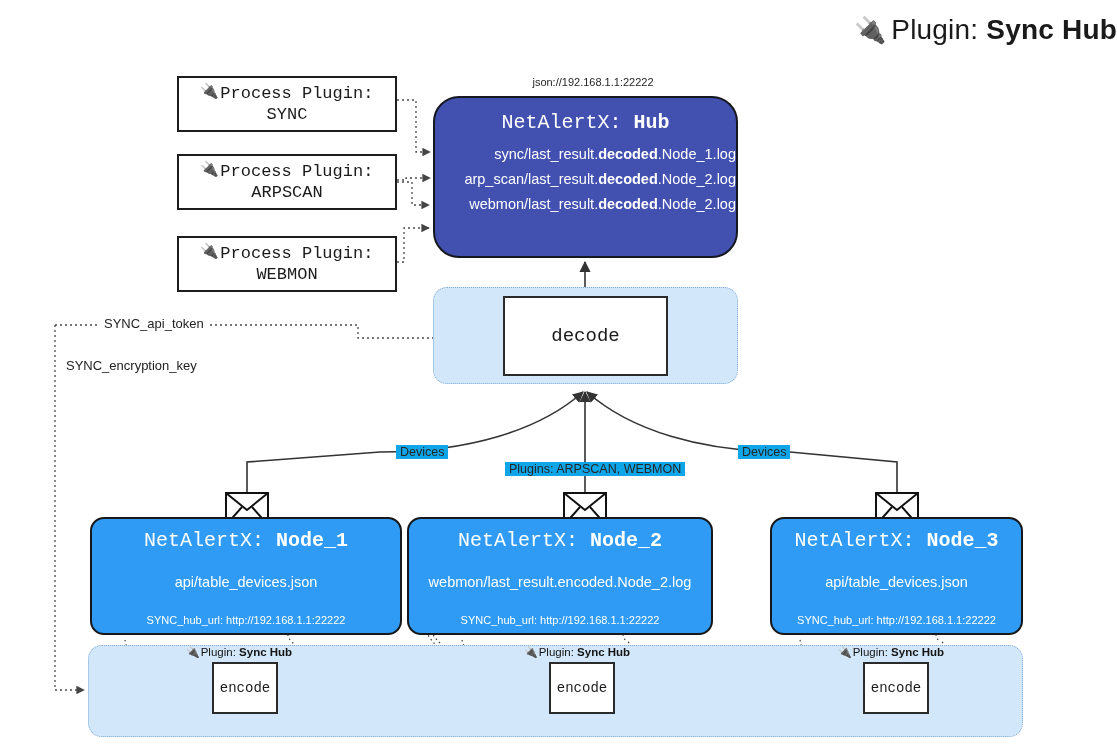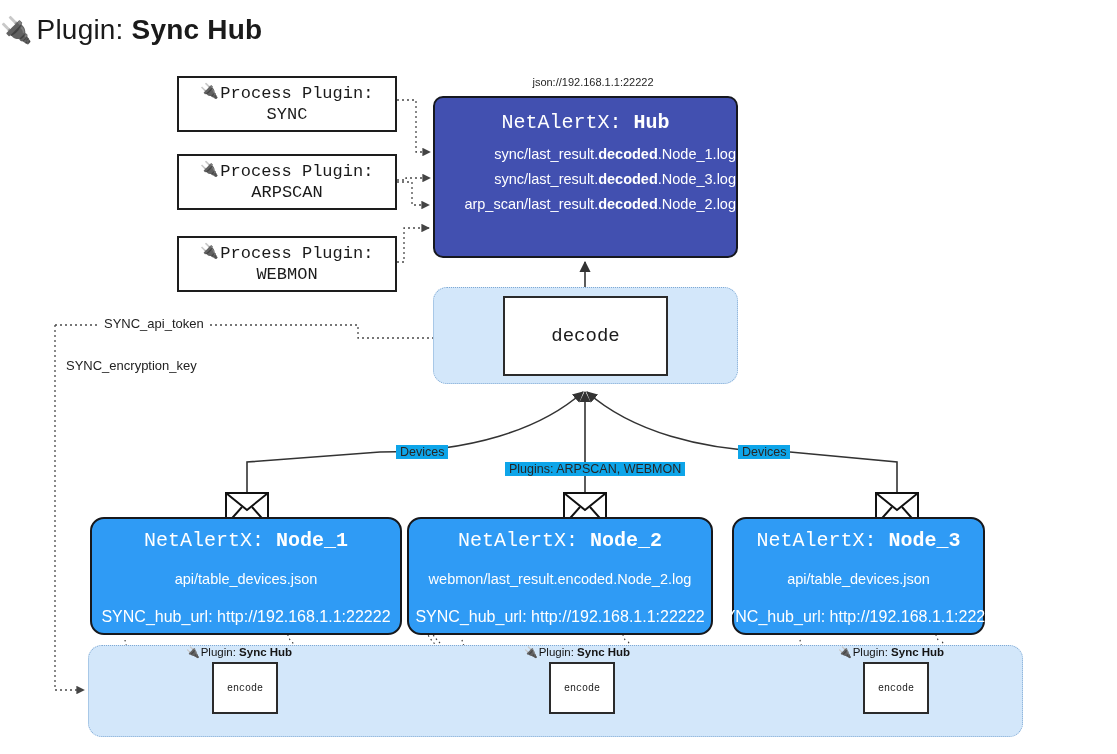--- a/index.html
+++ b/index.html
@@ -19,21 +19,21 @@
     left: 0; top: 0;
     width: 1117px;
     height: 754px;
     pointer-events: none;
   }
   .node { position: absolute; box-sizing: border-box; }
 
   
   #title {
     left: 0; top: 14px; width: 1117px;
-    text-align: left;
+    text-align: right;
     font-size: 28px;
     color: #1a1a1a;
     letter-spacing: .2px;
   }
   #title .plug { font-size: 26px; margin-right: 4px; }
   #title .t-light { font-weight: 400; }
   #title .t-bold { font-weight: 700; }
 
   
   .proc-box {
@@ -57,21 +57,21 @@
   #hub-url {
     left: 443px; top: 76px; width: 300px;
     text-align: center;
     font-size: 11px;
     color: #262626;
   }
   #hub-box {
     left: 433px; top: 96px; width: 305px; height: 162px;
     background: #4250b0;
     border: 2px solid #16181f;
-    border-radius: 10px;
+    border-radius: 26px;
     color: #ffffff;
     padding-top: 8px;
   }
   #hub-box .hub-title {
     font-family: "Liberation Mono", monospace;
     font-size: 20px;
     text-align: center;
     margin: 5px 0 8px 0;
   }
   #hub-box .hub-title b { font-weight: 700; }
@@ -135,42 +135,42 @@
     justify-content: center;
     align-items: center;
     width: 100%;
   }
   .node-line {
     font-size: 14.5px;
     line-height: 1.62;
     white-space: nowrap;
   }
   .node-foot {
-    font-size: 16px;
+    font-size: 11px;
     margin-bottom: 7px;
     white-space: nowrap;
   }
 
   
   .envelope { width: 44px; height: 34px; }
 
   
   #encode-strip {
     left: 88px; top: 645px; width: 935px; height: 92px;
     background: #d3e7fa;
     border: 1.5px dotted #7fa9d4;
     border-radius: 14px;
   }
   .encode-box {
     width: 66px; height: 52px;
     background: #ffffff;
     border: 2px solid #2b2b2b;
     display: flex; align-items: center; justify-content: center;
     font-family: "Liberation Mono", monospace;
-    font-size: 10px;
+    font-size: 14px;
     color: #1c1c1c;
   }
   .encode-label {
     font-size: 11.5px;
     color: #141414;
     white-space: nowrap;
   }
   .encode-label .plug { font-size: 11px; margin-right: 1px; }
   .encode-label b { font-weight: 700; }
 
@@ -274,24 +274,24 @@
 
 <div class="node" id="hub-box">
   <div class="hub-title">
     <span>NetAlertX:</span>
     <b>Hub</b>
   </div>
   <div class="hub-line">
     <span>sync/last_result.</span><b>decoded</b><span>.Node_1.log</span>
   </div>
   <div class="hub-line">
-    <span>sync/last_result.</span><b>decoded</b><span>.Node_3.log</span>
+    <span>arp_scan/last_result.</span><b>decoded</b><span>.Node_2.log</span>
   </div>
   <div class="hub-line">
-    <span>arp_scan/last_result.</span><b>decoded</b><span>.Node_2.log</span>
+    <span>webmon/last_result.</span><b>decoded</b><span>.Node_2.log</span>
   </div>
 </div>
 
 <div class="node" id="decode-wrap"></div>
 <div class="node" id="decode-box">decode</div>
 
 <div class="var-label" style="left:100px; top:316px;">SYNC_api_token</div>
 <div class="var-label" style="left:62px; top:358px;">SYNC_encryption_key</div>
 
 <div class="edge-label" style="left:396px; top:445px;">Devices</div>
@@ -327,21 +327,21 @@
 <div class="node node-box" style="left:407px; top:517px; width:306px;">
   <div class="node-title">
     <span>NetAlertX:</span> <b>Node_2</b>
   </div>
   <div class="node-lines">
     <div class="node-line">webmon/last_result.encoded.Node_2.log</div>
   </div>
   <div class="node-foot">SYNC_hub_url: http://192.168.1.1:22222</div>
 </div>
 
-<div class="node node-box" style="left:732px; top:517px; width:253px;">
+<div class="node node-box" style="left:770px; top:517px; width:253px;">
   <div class="node-title">
     <span>NetAlertX:</span> <b>Node_3</b>
   </div>
   <div class="node-lines">
     <div class="node-line">api/table_devices.json</div>
   </div>
   <div class="node-foot">SYNC_hub_url: http://192.168.1.1:22222</div>
 </div>
 
 <div class="node" id="encode-strip"></div>

